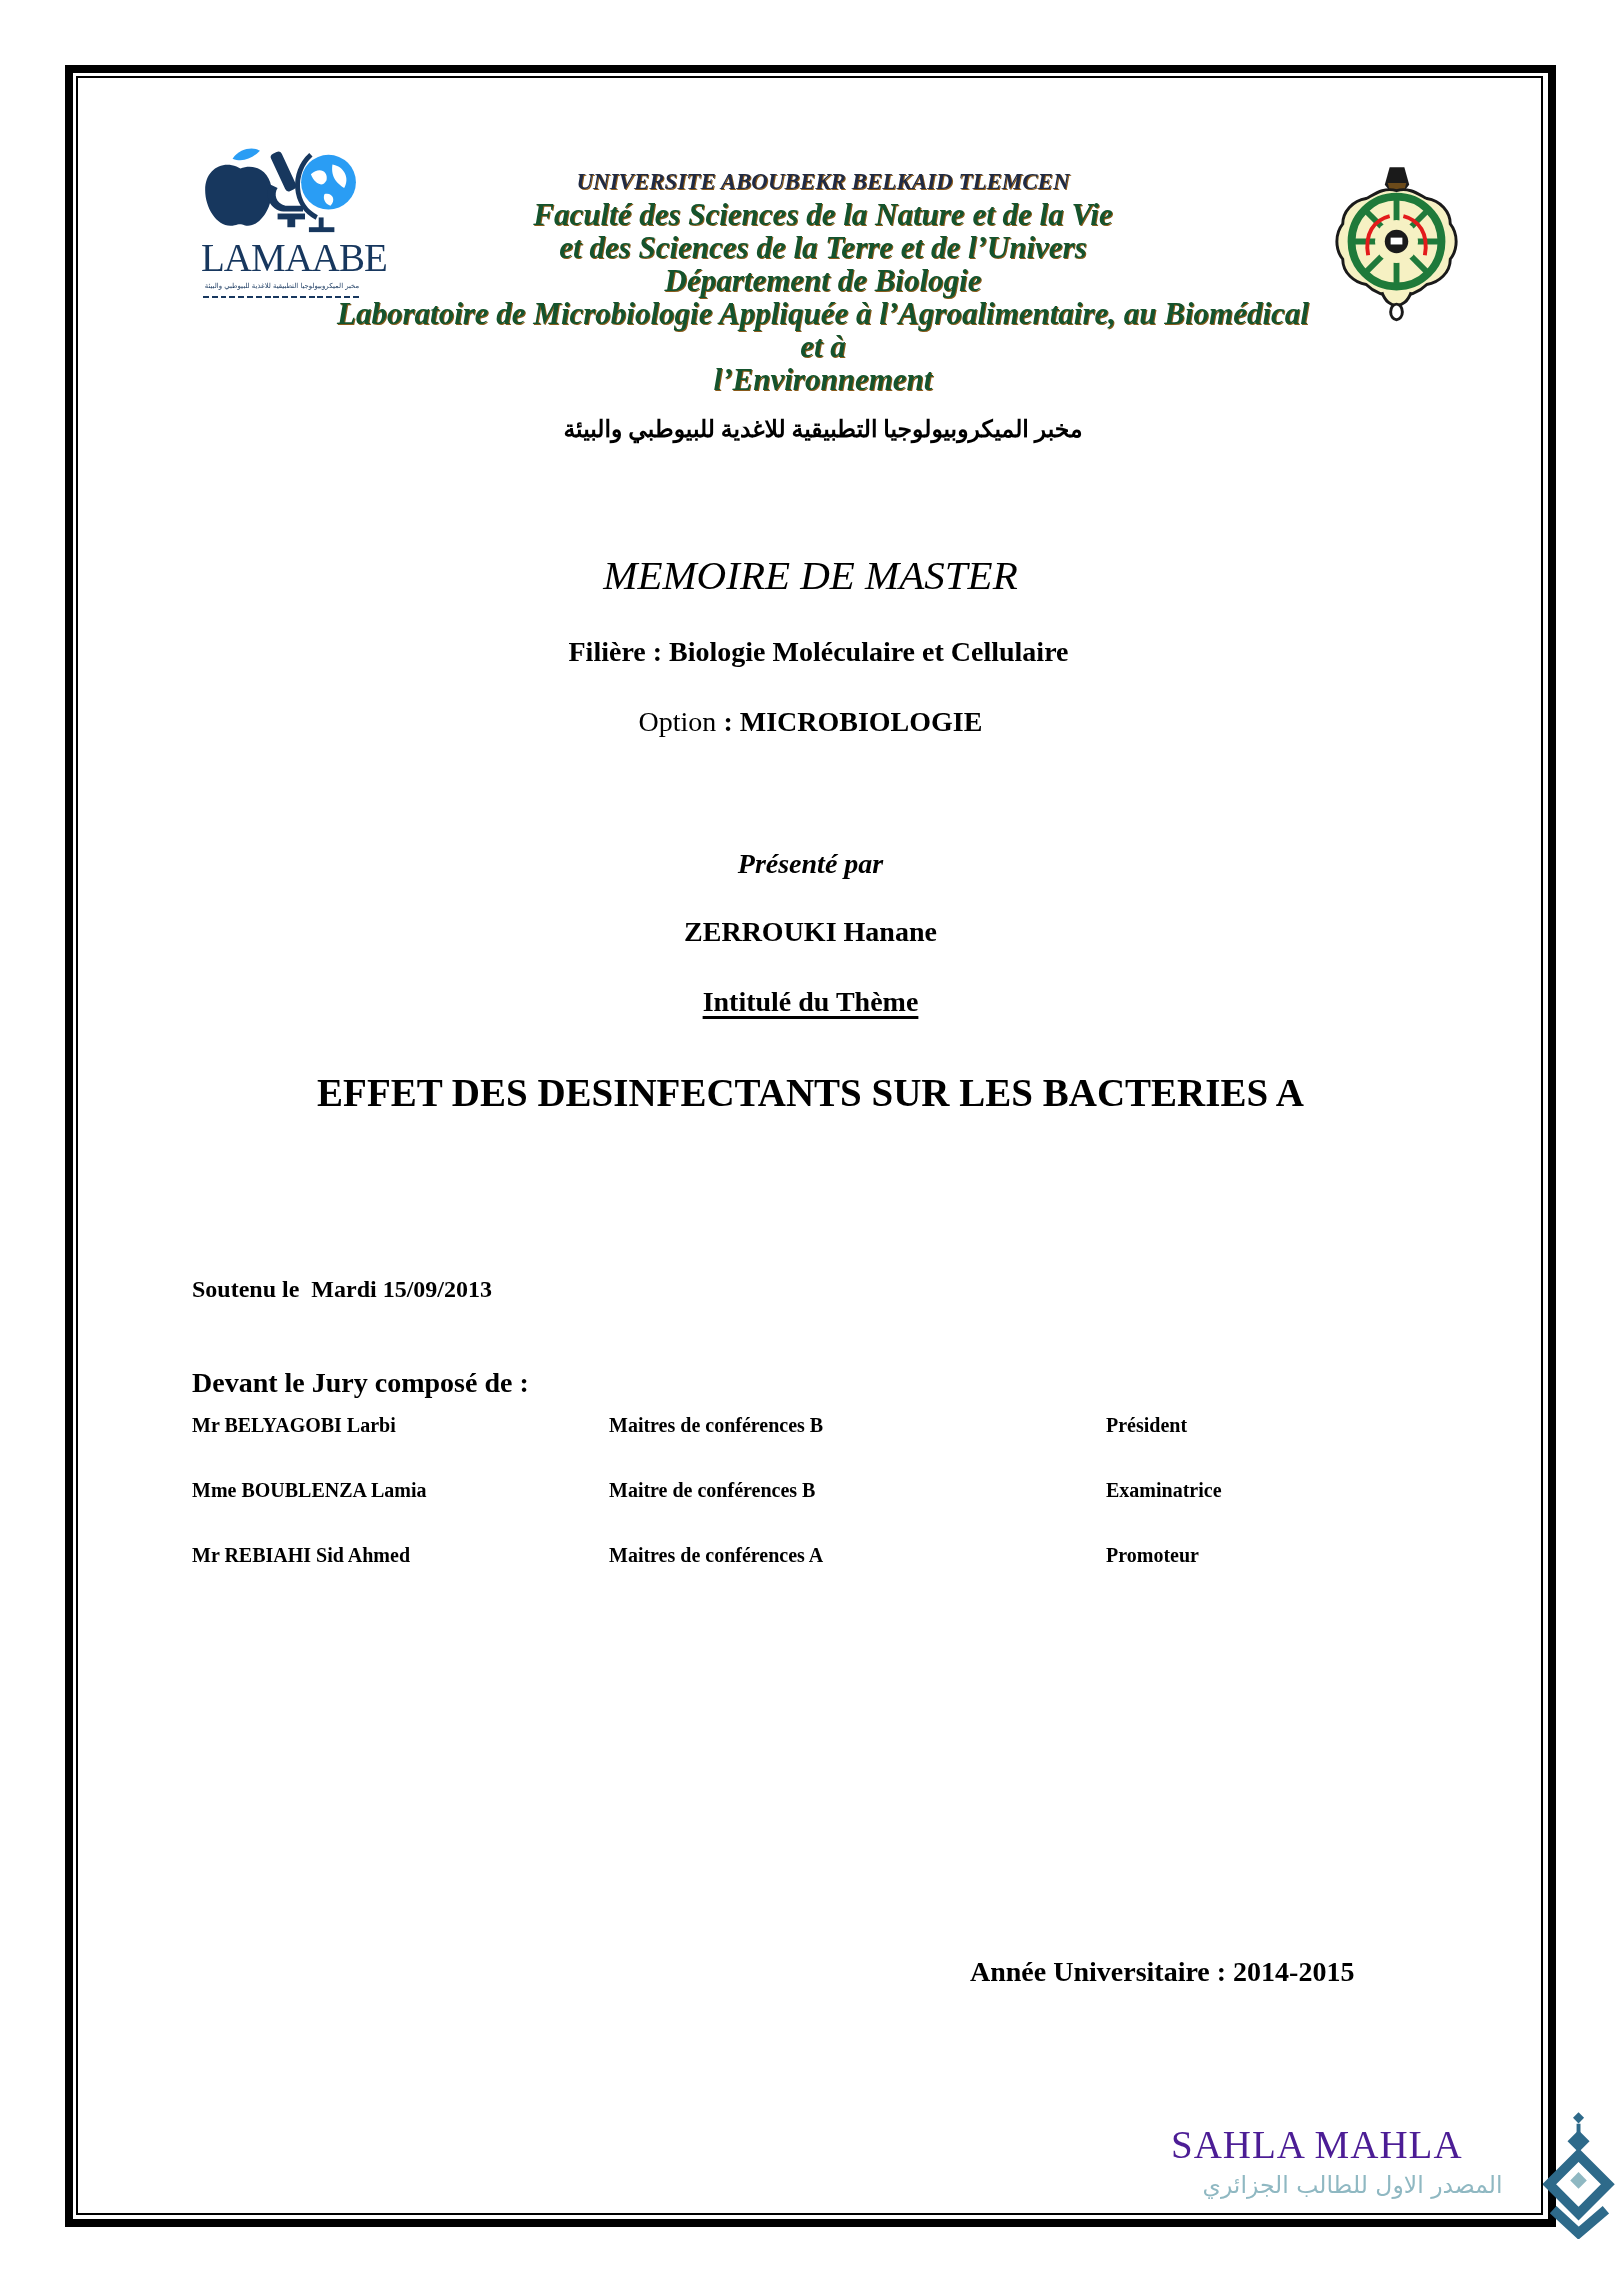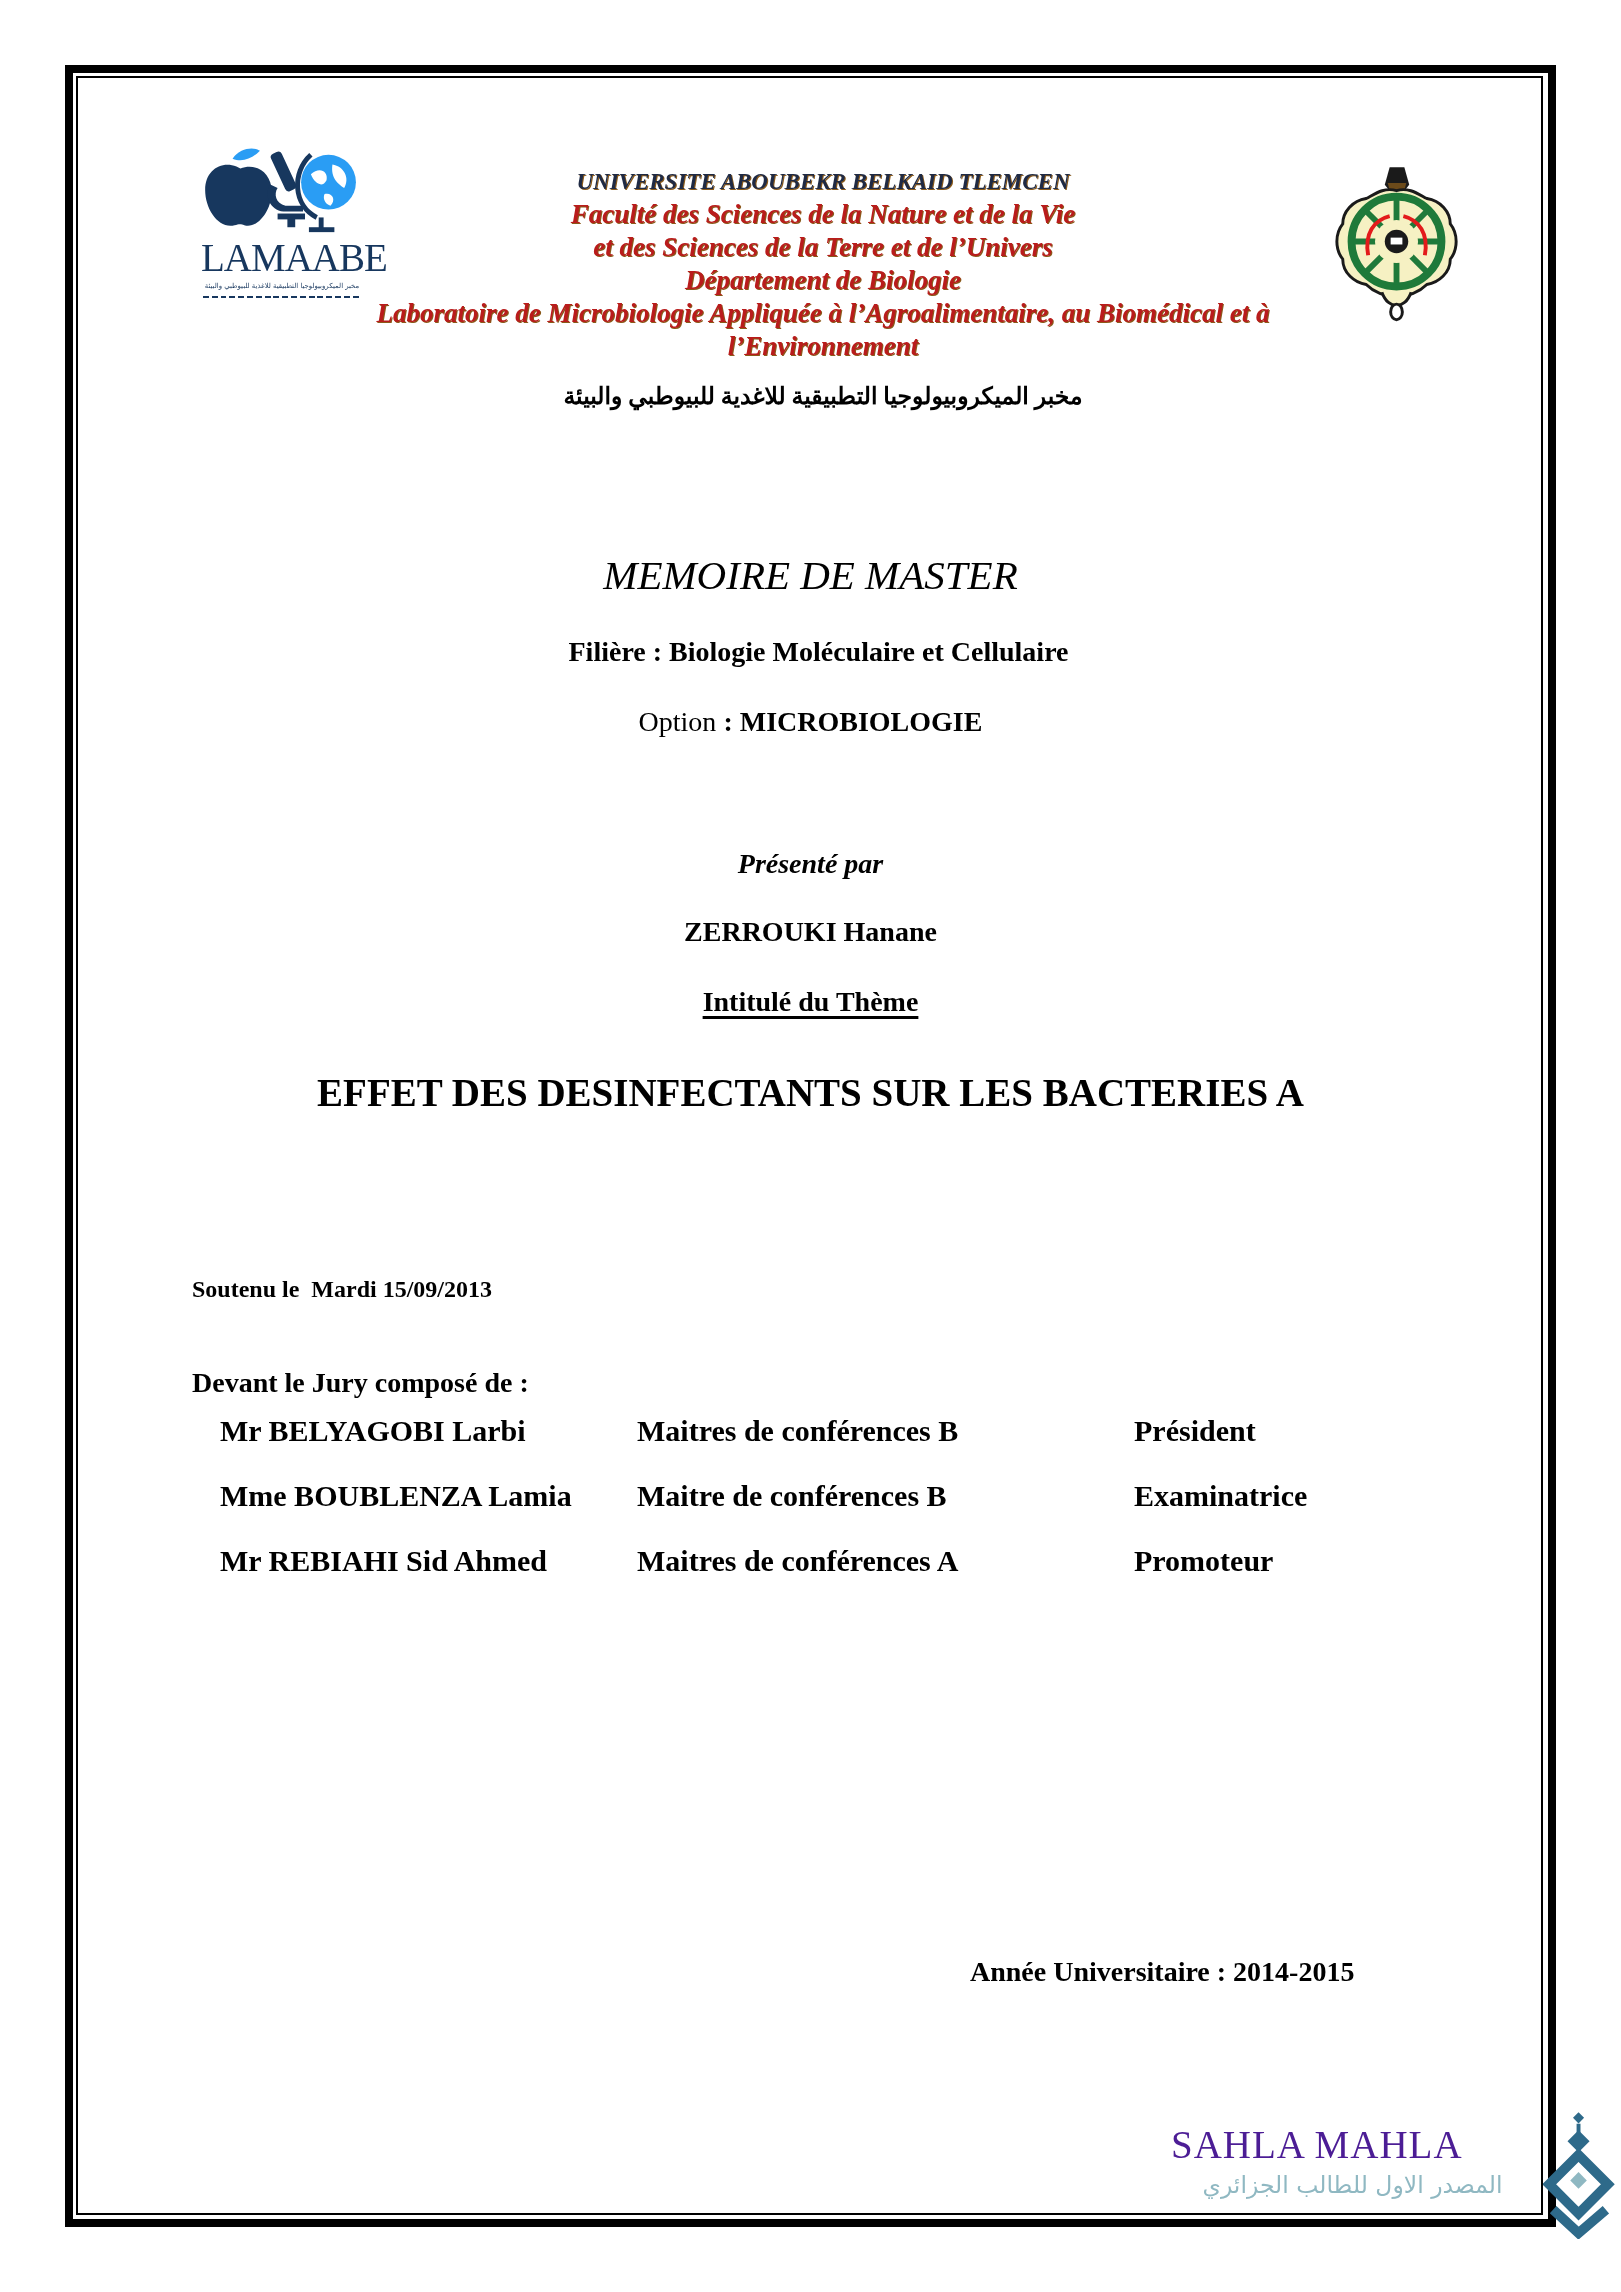--- a/index.html
+++ b/index.html
@@ -21,40 +21,40 @@
                     letter-spacing: -1px; }
   .lab-logo .sub { position: absolute; left: 0; top: 137px; width: 162px; text-align: center;
                    font-family: "DejaVu Sans", sans-serif; font-size: 6.9px; color: #17375e; }
   .lab-logo .dots { position: absolute; left: 2px; top: 151px; width: 157px; height: 2px;
                     background: repeating-linear-gradient(90deg,#17375e 0 5.9px,transparent 5.9px 8.8px); }
 
   .univ-block { left: 323px; top: 165px; width: 1000px; font-weight: bold; font-style: italic;
                 font-family: "Liberation Serif", serif; line-height: 33px; }
   .univ-block div { text-align: center; }
   .univ-block .l1 { font-size: 23px; color: #1f2a44; text-shadow: 1px 1px 0 #8a5a1a; }
-  .univ-block .l  { font-size: 27px; color: #b91c1c; text-shadow: 1px 1px 0 #8a5a1a; }
+  .univ-block .l  { font-size: 31px; color: #14532d; text-shadow: 1px 1px 0 #8a5a1a; }
   .univ-block .ar { font-style: normal; font-size: 23.5px; font-family: Liberation Serif, serif; direction: rtl; margin-top: 17px; }
 
   .univ-seal { left: 1331px; top: 165px; width: 132px; height: 157px; }
 
   
   .memoire { left: 0; width: 1621px; top: 551px; font-size: 41px; font-style: italic; }
   .filiere { left: 8px; width: 1621px; top: 636px; font-size: 28px; font-weight: bold; }
   .option  { left: 0; width: 1621px; top: 706px; font-size: 28px; }
   .option b { font-weight: bold; }
   .presente { left: 0; width: 1621px; top: 848px; font-size: 28px; font-weight: bold; font-style: italic; }
   .author  { left: 0; width: 1621px; top: 916px; font-size: 28px; font-weight: bold; }
   .intitule { left: 0; width: 1621px; top: 986px; font-size: 28px; font-weight: bold; }
   .intitule span { text-decoration: underline; text-decoration-thickness: 2.9px; text-underline-offset: 4.9px; }
   .theme { left: 0; width: 1621px; top: 1063px; font-size: 39px; font-weight: bold; line-height: 59px; }
 
   .soutenu { left: 192px; top: 1276px; font-size: 24px; font-weight: bold; }
   .devant  { left: 192px; top: 1346px; font-size: 28px; font-weight: bold; margin-top: 21px; }
 
-  .jury-row { position: absolute; left: 192px; width: 1274px; height: 39px; font-size: 30px; font-weight: bold; margin-left: 28px; }
+  .jury-row { position: absolute; left: 192px; width: 1274px; height: 39px; font-size: 20px; font-weight: bold; }
   .jury-row .c1 { position: absolute; left: 0; }
   .jury-row .c2 { position: absolute; left: 417px; }
   .jury-row .c3 { position: absolute; left: 914px; }
 
   .annee { left: 970px; top: 1956px; font-size: 28px; font-weight: bold; }
 
   
   .wm { left: 1171px; top: 2122px; width: 451px; height: 137px; }
   .wm .t1 { position: absolute; left: 0; top: 0; font-family: Liberation Serif, serif;
             font-size: 39px; color: #4c1d95; letter-spacing: 1px; }

